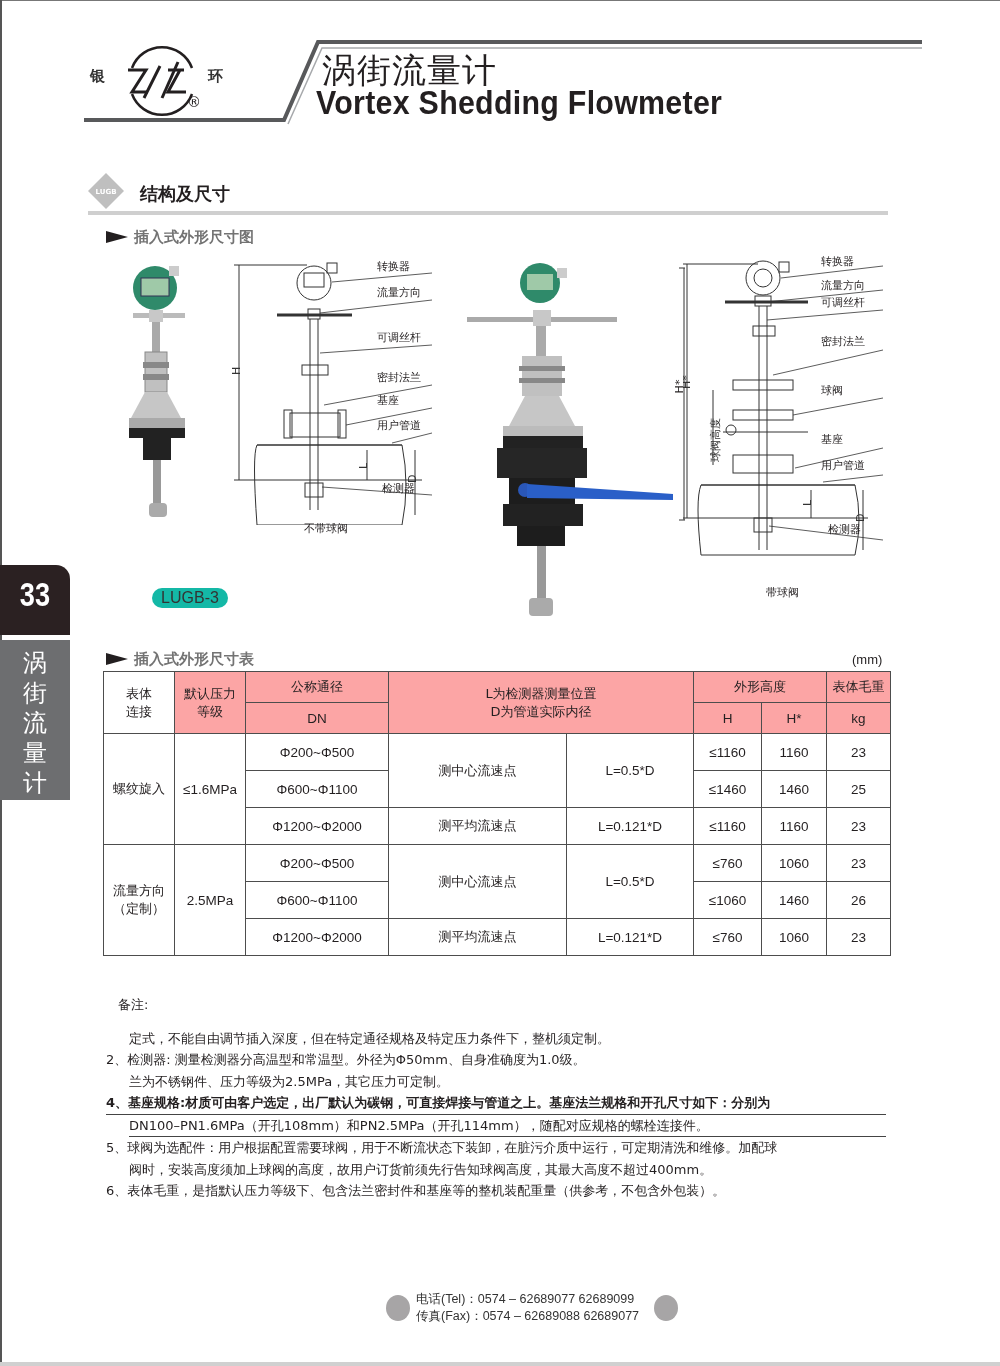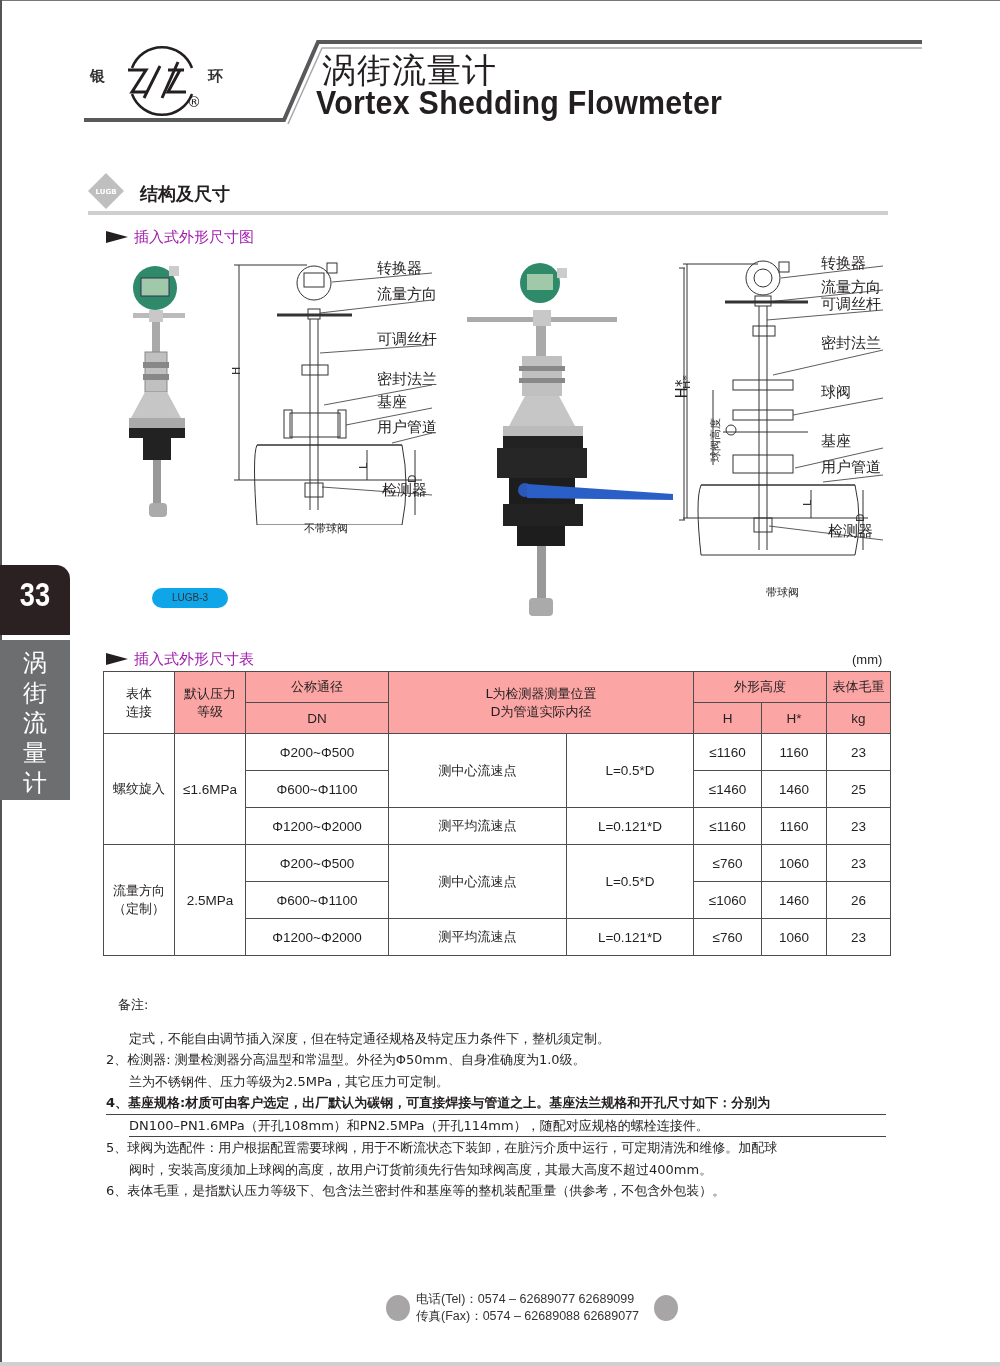--- a/index.html
+++ b/index.html
@@ -16,38 +16,38 @@
   .logo svg { position:absolute; left:30px; top:0; }
   .title-cn { position:absolute; left:322px; top:48px; font-size:34px; color:#231f20; letter-spacing:1px; }
   .title-en { position:absolute; left:316px; top:84px; font-size:33px; font-weight:bold; color:#231f20;
               font-family:"Liberation Sans", sans-serif; letter-spacing:0.3px; transform:scaleX(0.92); transform-origin:left; }
   .header-lines { position:absolute; left:0; top:0; }
 
   
   .section-badge { position:absolute; left:88px; top:173px; width:36px; height:36px; }
   .section-title { position:absolute; left:140px; top:182px; font-size:18px; font-weight:bold; color:#231f20; }
   .section-rule { position:absolute; left:88px; top:211px; width:800px; height:4px; background:#cfcfcf; }
-  .sub-title { position:absolute; font-size:15px; font-weight:normal; color:#a21caf; }
+  .sub-title { position:absolute; font-size:15px; font-weight:bold; color:#737373; }
   .sub-title .arrow { display:inline-block; width:0; height:0; border-top:6px solid transparent;
                       border-bottom:6px solid transparent; border-left:22px solid #231f20; margin-right:6px; vertical-align:-1px; }
 
   
   .page-tab { position:absolute; left:0; top:565px; width:70px; height:70px; background:#2b2122; border-radius:0 14px 0 0; }
   .page-num { position:absolute; left:0; top:575px; width:70px; text-align:center; font-size:34px; font-weight:bold; color:#fff;
               font-family:"Liberation Sans", sans-serif; transform:scaleX(0.8); }
   .side-label { position:absolute; left:0; top:640px; width:70px; height:160px; background:#6d6e70; color:#fff;
                 font-size:24px; line-height:30px; text-align:center; padding-top:8px; box-sizing:border-box; }
   .side-label span { display:block; }
 
   
   .fig { position:absolute; }
-  .fig-label { position:absolute; font-size:15px; color:#231f20; }
+  .fig-label { position:absolute; font-size:11px; color:#231f20; }
   .caption { position:absolute; font-size:11px; color:#231f20; }
-  .model-pill { position:absolute; left:152px; top:588px; width:76px; height:20px; background:#0ea5e9; border-radius:10px;
-                text-align:center; font-size:10px; line-height:20px; color:#333; font-family:"Liberation Sans", sans-serif; }
+  .model-pill { position:absolute; left:152px; top:588px; width:76px; height:20px; background:#14b8a6; border-radius:10px;
+                text-align:center; font-size:16px; line-height:20px; color:#333; font-family:"Liberation Sans", sans-serif; }
 
   
   .unit { position:absolute; left:852px; top:652px; font-size:13px; color:#231f20; font-family:"Liberation Sans", sans-serif; }
   table.spec { position:absolute; left:103px; top:671px; border-collapse:collapse; font-size:13.5px; color:#231f20;
                font-family:"Liberation Sans", sans-serif; }
   table.spec td { border:1.5px solid #4d4d4d; text-align:center; vertical-align:middle; padding:0; }
   table.spec td.hd { background:#fca5a5;margin-left:32px; }
   table.spec .cn { font-family:"DejaVu Sans", sans-serif; font-size:13px; }
 
   

